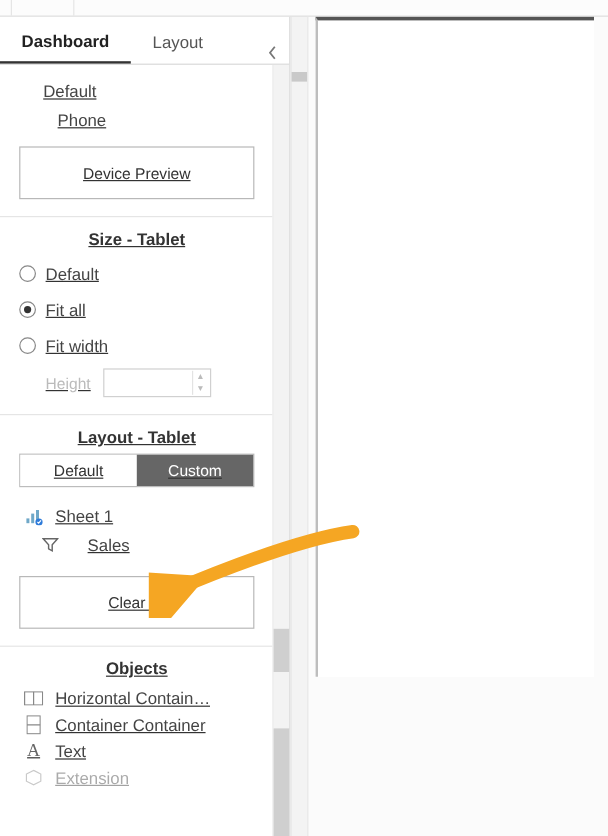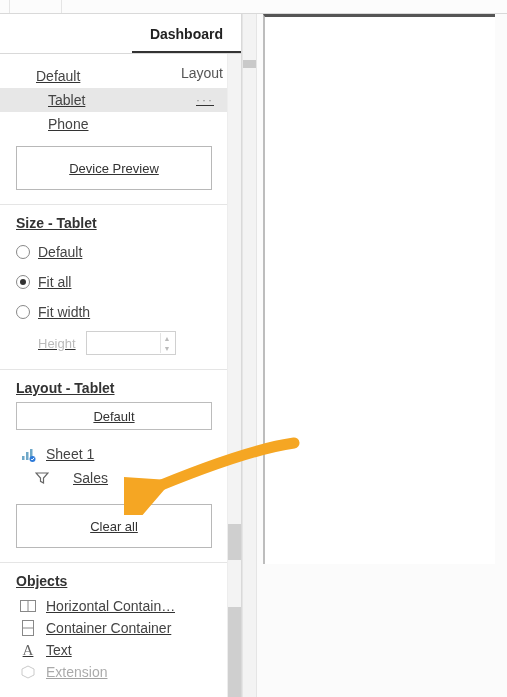--- a/index.html
+++ b/index.html
@@ -68,21 +68,20 @@
     border-left: 2px solid #bdbdbd;
     background: #fff;
   }
 
   
   .tabs {
     display: flex;
     border-bottom: 1px solid #d9d9d9;
     align-items: flex-end;
     height: 40px;
-    flex-direction: column;
   }
   .tab {
     padding: 12px 18px 10px 18px;
     font-size: 14px;
     color: #555;
     cursor: pointer;
   }
   .tab.active {
     font-weight: 700;
     color: #222;
@@ -112,20 +111,21 @@
 
   .section {
     padding: 10px 16px 14px 16px;
     border-bottom: 1px solid #e5e5e5;
   }
   .section-title {
     font-size: 14px;
     font-weight: 700;
     color: #333;
     margin-bottom: 6px;
+    text-align: center;
   }
 
   
   .device-list { margin: 0 -16px 10px -16px; }
   .device-item {
     padding: 4px 0 4px 36px;
     font-size: 14px;
     color: #444;
     cursor: pointer;
     display: flex;
@@ -274,24 +274,20 @@
     </div>
 
     <div class="panel-body">
       <div class="panel-scroll">
 
         <div class="section">
           <div class="device-list">
             <div class="device-item">
               <span>Default</span>
             </div>
-            <div class="device-item indent-1 selected">
-              <span>Tablet</span>
-              <span class="more">···</span>
-            </div>
             <div class="device-item indent-1">
               <span>Phone</span>
             </div>
           </div>
           <button class="btn">Device Preview</button>
         </div>
 
         <div class="section">
           <div class="section-title">Size - Tablet</div>
 
@@ -319,20 +315,21 @@
               </div>
             </div>
           </div>
         </div>
 
         <div class="section">
           <div class="section-title">Layout - Tablet</div>
 
           <div class="segmented">
             <div class="seg-btn off">Default</div>
+            <div class="seg-btn on">Custom</div>
           </div>
 
           <div class="layout-items">
             <div class="layout-item">
               <span class="ico">
                 <svg width="16" height="16" viewBox="0 0 16 16">
                   <rect x="2" y="10" width="2.5" height="4" fill="#6fa8c8"></rect>
                   <rect x="6" y="6" width="2.5" height="8" fill="#6fa8c8"></rect>
                   <rect x="10" y="3" width="2.5" height="11" fill="#6fa8c8"></rect>
                   <circle cx="12.5" cy="13" r="3" fill="#2e7bd9"></circle>

